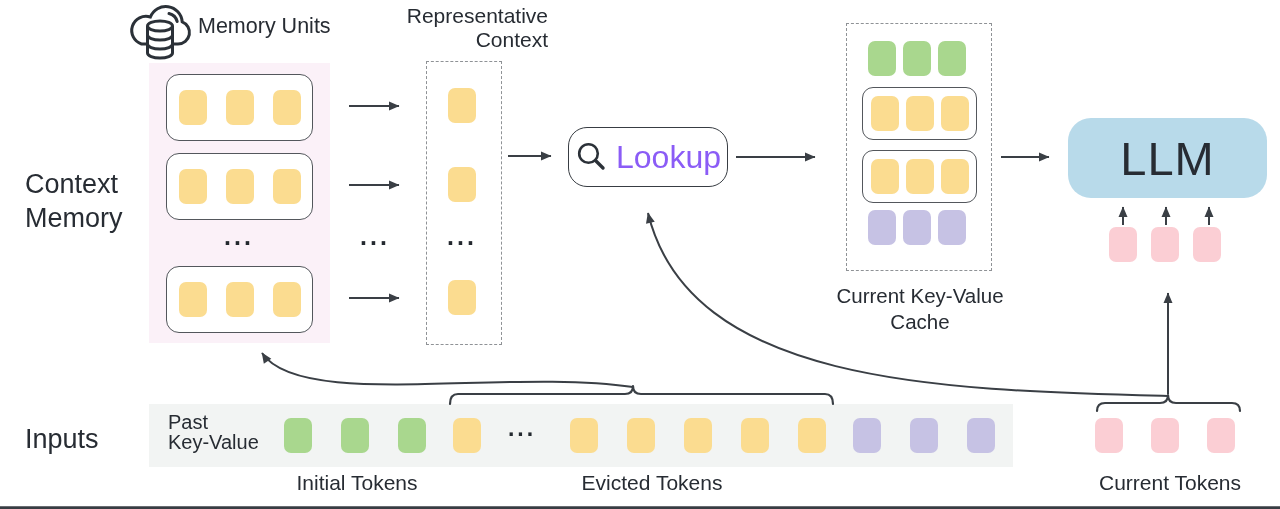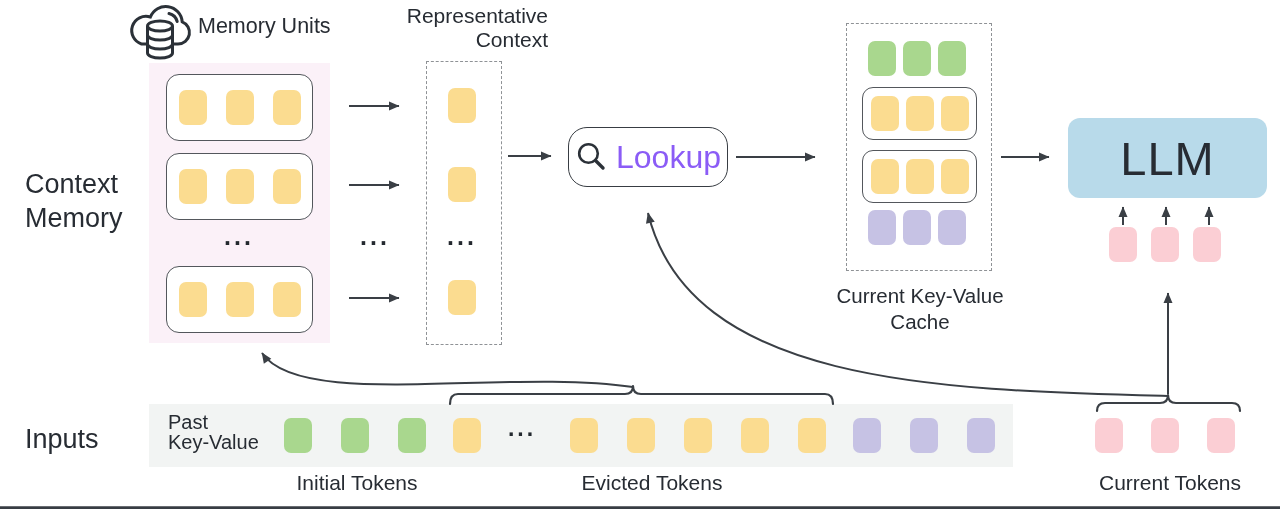--- a/index.html
+++ b/index.html
@@ -32,21 +32,21 @@
   .dashed-box{border:1.6px dashed #8F9296;background:transparent;z-index:1;}
   .dots{position:absolute;font-weight:700;font-size:25px;letter-spacing:3px;color:#24292F;z-index:3;text-align:center;}
 
   .lookup-btn{
     left:568px;top:127px;width:158px;height:58px;border:1.8px solid #383D43;border-radius:19px;background:#ffffff;
     display:flex;align-items:center;justify-content:center;gap:9px;z-index:3;
   }
   .lookup-btn span{font-size:32px;color:#8b5cf6;}
 
   .llm-box{
-    left:1068px;top:118px;width:199px;height:80px;background:#B8DAEA;border-radius:12px;
+    left:1068px;top:118px;width:199px;height:80px;background:#B8DAEA;border-radius:23px;
     display:flex;align-items:center;justify-content:center;z-index:2;
   }
   .llm-box span{font-size:47px;font-weight:500;letter-spacing:1px;color:#272C33;}
 
   .strip{left:149px;top:404px;width:864px;height:63px;background:#F2F4F3;z-index:1;}
   .bottom-label{position:absolute;top:471px;width:220px;text-align:center;font-size:21px;color:#272C33;z-index:3;}
   .two-line-center{text-align:center;}
 </style>
 </head>
 <body>

